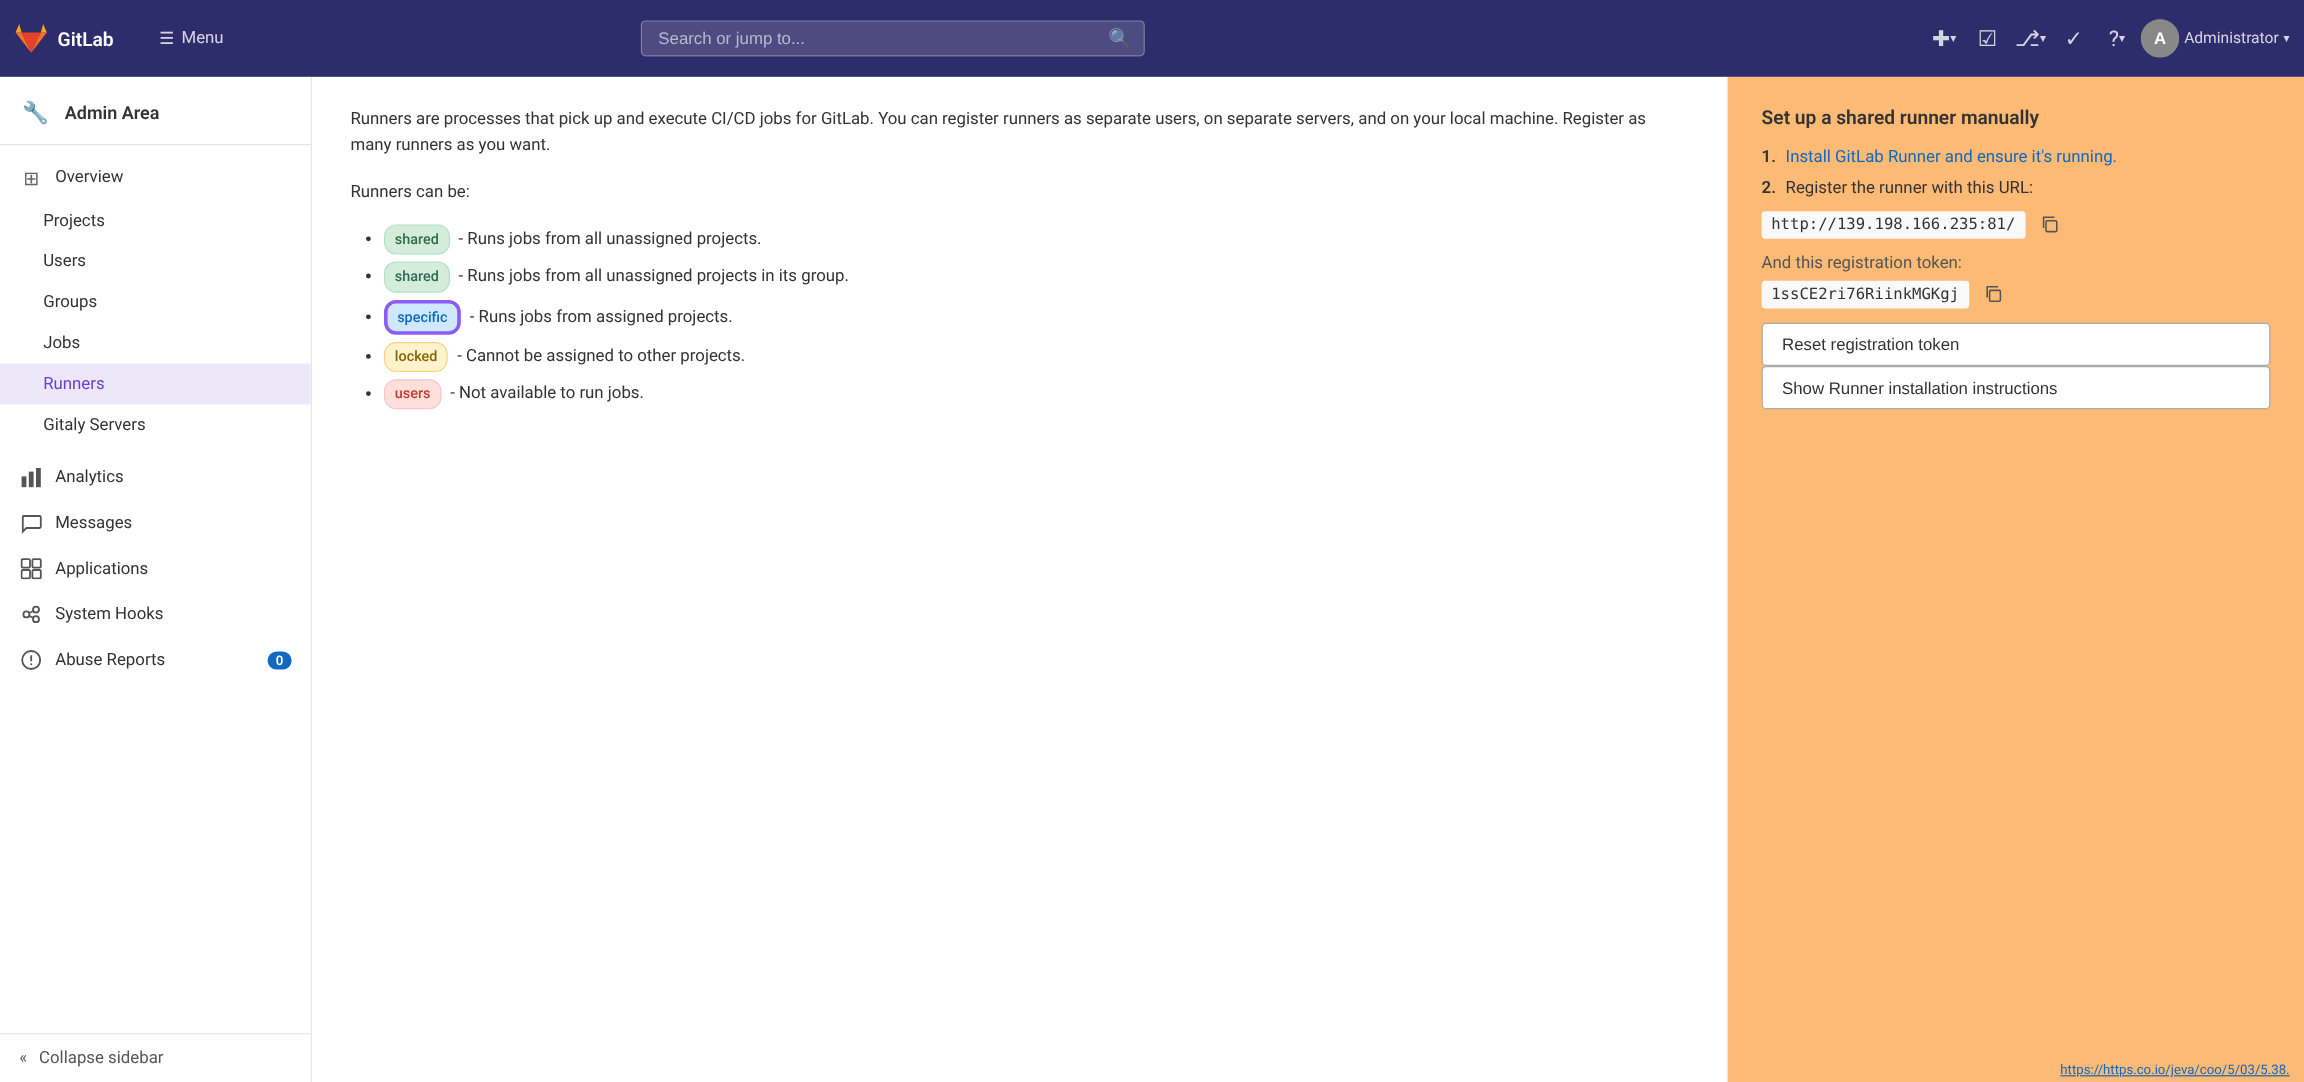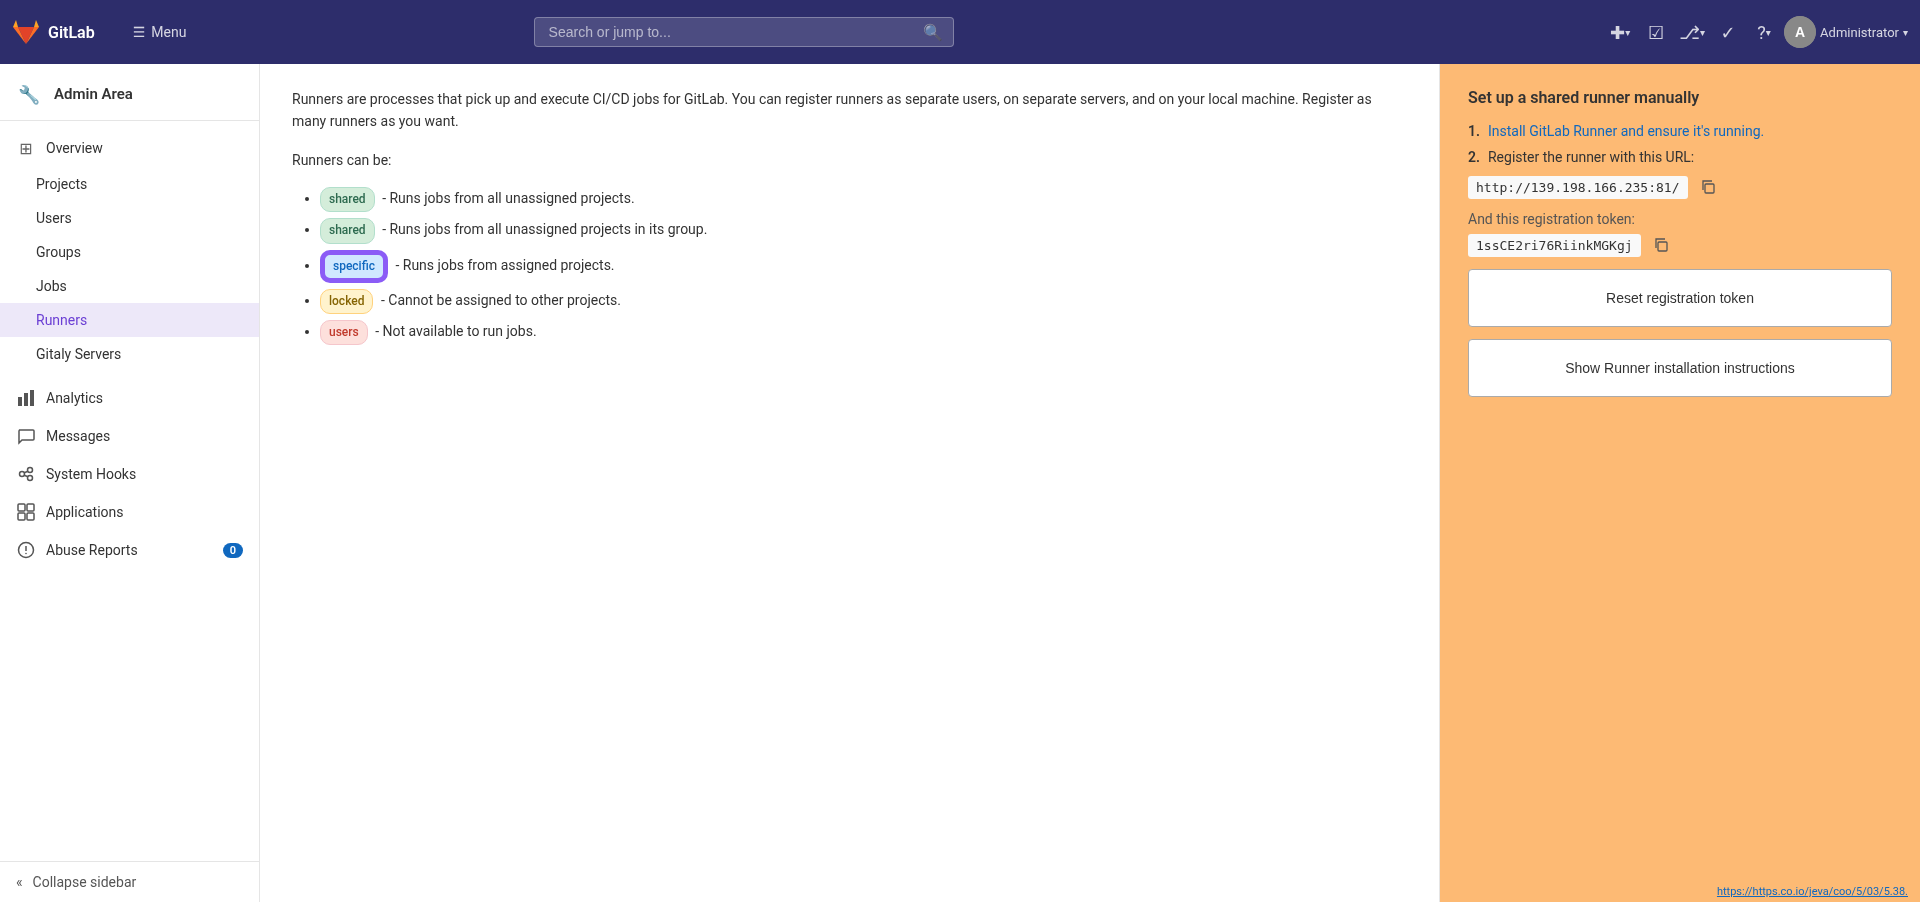--- a/index.html
+++ b/index.html
@@ -281,28 +281,28 @@
       color: #666;
       font-size: 16px;
       padding: 4px;
       display: flex;
       align-items: center;
     }
 
     .setup-action-btn {
       display: block;
       width: 100%;
-      padding: 20px 16px;
-      margin-bottom: 12px;
+      padding: 9px 16px;
+      margin-bottom: 0;
       background: #fff;
       border: 1px solid #aaa;
       border-radius: 4px;
       font-size: 14px;
       cursor: pointer;
-      text-align: center;
+      text-align: left;
       color: #333;
     }
 
     
     .info-text { font-size: 14px; color: #333; line-height: 1.6; margin-bottom: 16px; }
     .info-list { padding-left: 8px; margin-bottom: 16px; }
     .info-list li {
       list-style: disc;
       margin-left: 20px;
       margin-bottom: 6px;
@@ -315,21 +315,21 @@
     .tag {
       display: inline-block;
       padding: 2px 8px;
       border-radius: 10px;
       font-size: 12px;
       font-weight: 500;
       margin-right: 4px;
     }
     .tag-shared { background: #d4edda; color: #2d6a4f; border: 1px solid #b2dfcc; }
     .tag-group { background: #d4edda; color: #2d6a4f; border: 1px solid #b2dfcc; }
-    .tag-specific { background: #d0e8ff; color: #1068bf; border: 5px solid #8b5cf6; }
+    .tag-specific { background: #d0e8ff; color: #1068bf; border: 3px solid #8b5cf6; }
     .tag-locked { background: #fff3cd; color: #856404; border: 1px solid #ffd27d; }
     .tag-paused { background: #fde0dc; color: #c0392b; border: 1px solid #f5c6cb; }
 
     
     .status-bar {
       position: fixed;
       bottom: 0;
       right: 0;
       padding: 4px 12px;
       font-size: 11px;
@@ -450,40 +450,40 @@
         <svg width="18" height="18" viewBox="0 0 18 18" fill="none">
             <path d="M2 3h14a1 1 0 011 1v8a1 1 0 01-1 1H5l-3 3V4a1 1 0 011-1z" stroke="#555" stroke-width="1.5" fill="none"></path>
           </svg>
       </span>
       <span>Messages</span>
     </div>
 
     <div class="sidebar-item">
       <span class="sidebar-item-icon">
         <svg width="18" height="18" viewBox="0 0 18 18" fill="none">
+            <rect x="1" y="1" width="7" height="7" rx="1" stroke="#555" stroke-width="1.5" fill="none"></rect>
+            <rect x="10" y="1" width="7" height="7" rx="1" stroke="#555" stroke-width="1.5" fill="none"></rect>
+            <rect x="1" y="10" width="7" height="7" rx="1" stroke="#555" stroke-width="1.5" fill="none"></rect>
+            <rect x="10" y="10" width="7" height="7" rx="1" stroke="#555" stroke-width="1.5" fill="none"></rect>
+          </svg>
+      </span>
+      <span>Applications</span>
+    </div>
+
+    <div class="sidebar-item">
+      <span class="sidebar-item-icon">
+        <svg width="18" height="18" viewBox="0 0 18 18" fill="none">
             <circle cx="5" cy="9" r="2.5" stroke="#555" stroke-width="1.5" fill="none"></circle>
             <circle cx="13" cy="5" r="2.5" stroke="#555" stroke-width="1.5" fill="none"></circle>
             <circle cx="13" cy="13" r="2.5" stroke="#555" stroke-width="1.5" fill="none"></circle>
             <line x1="7.2" y1="7.8" x2="11" y2="6.2" stroke="#555" stroke-width="1.5"></line>
             <line x1="7.2" y1="10.2" x2="11" y2="11.8" stroke="#555" stroke-width="1.5"></line>
           </svg>
       </span>
       <span>System Hooks</span>
-    </div>
-
-    <div class="sidebar-item">
-      <span class="sidebar-item-icon">
-        <svg width="18" height="18" viewBox="0 0 18 18" fill="none">
-            <rect x="1" y="1" width="7" height="7" rx="1" stroke="#555" stroke-width="1.5" fill="none"></rect>
-            <rect x="10" y="1" width="7" height="7" rx="1" stroke="#555" stroke-width="1.5" fill="none"></rect>
-            <rect x="1" y="10" width="7" height="7" rx="1" stroke="#555" stroke-width="1.5" fill="none"></rect>
-            <rect x="10" y="10" width="7" height="7" rx="1" stroke="#555" stroke-width="1.5" fill="none"></rect>
-          </svg>
-      </span>
-      <span>Applications</span>
     </div>
 
     <div class="sidebar-item">
       <span class="sidebar-item-icon">
         <svg width="18" height="18" viewBox="0 0 18 18" fill="none">
             <circle cx="9" cy="9" r="7.5" stroke="#555" stroke-width="1.5" fill="none"></circle>
             <line x1="9" y1="5" x2="9" y2="10" stroke="#555" stroke-width="1.5"></line>
             <circle cx="9" cy="12.5" r="0.8" fill="#555"></circle>
           </svg>
       </span>

